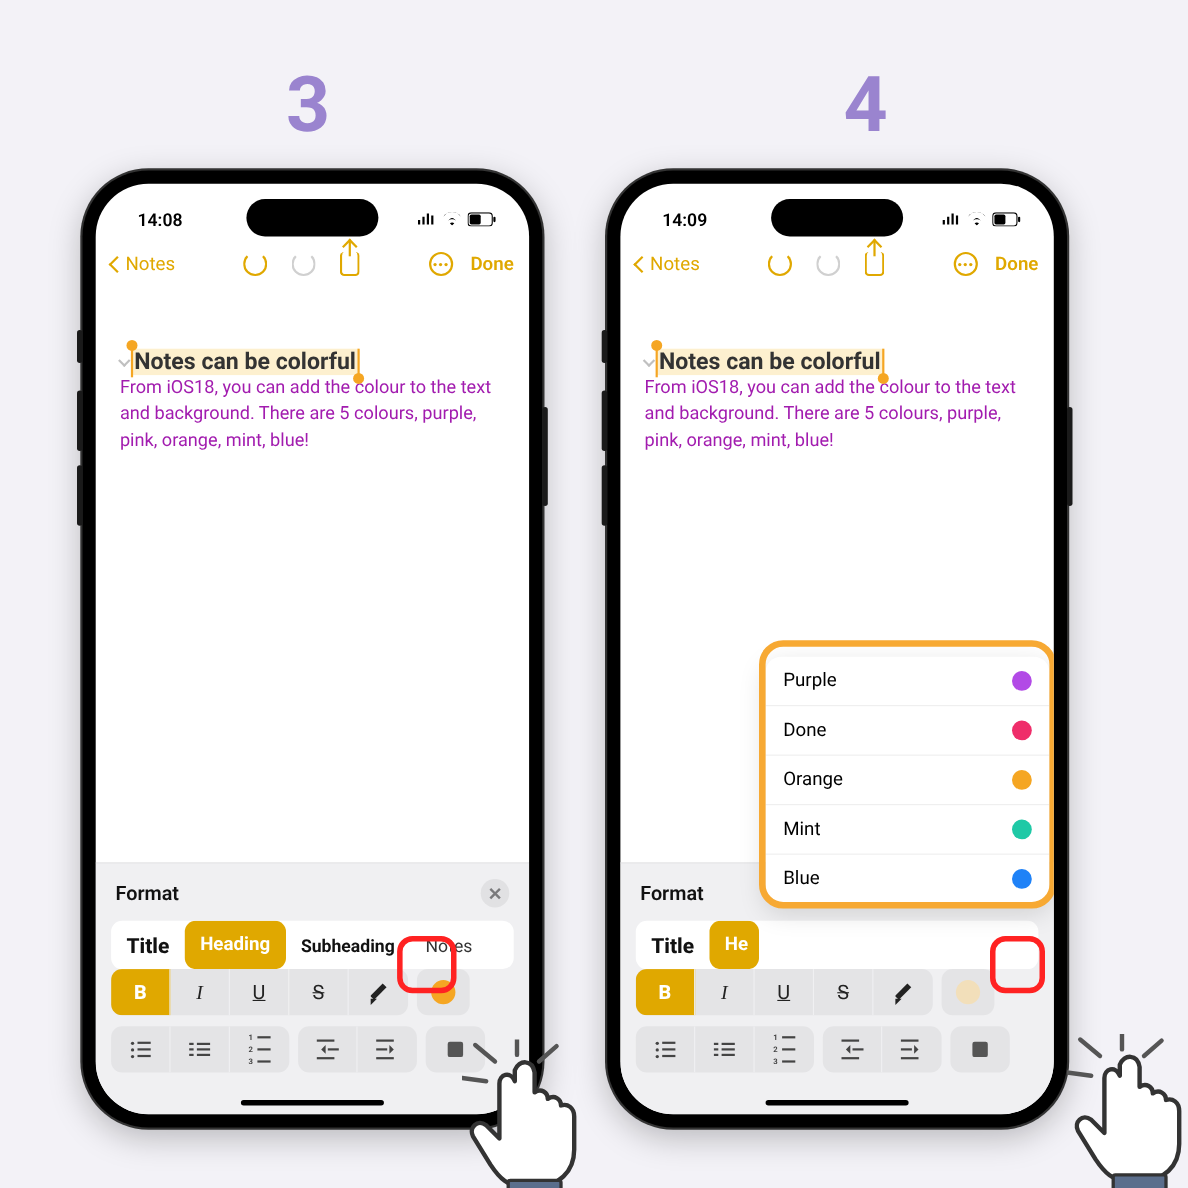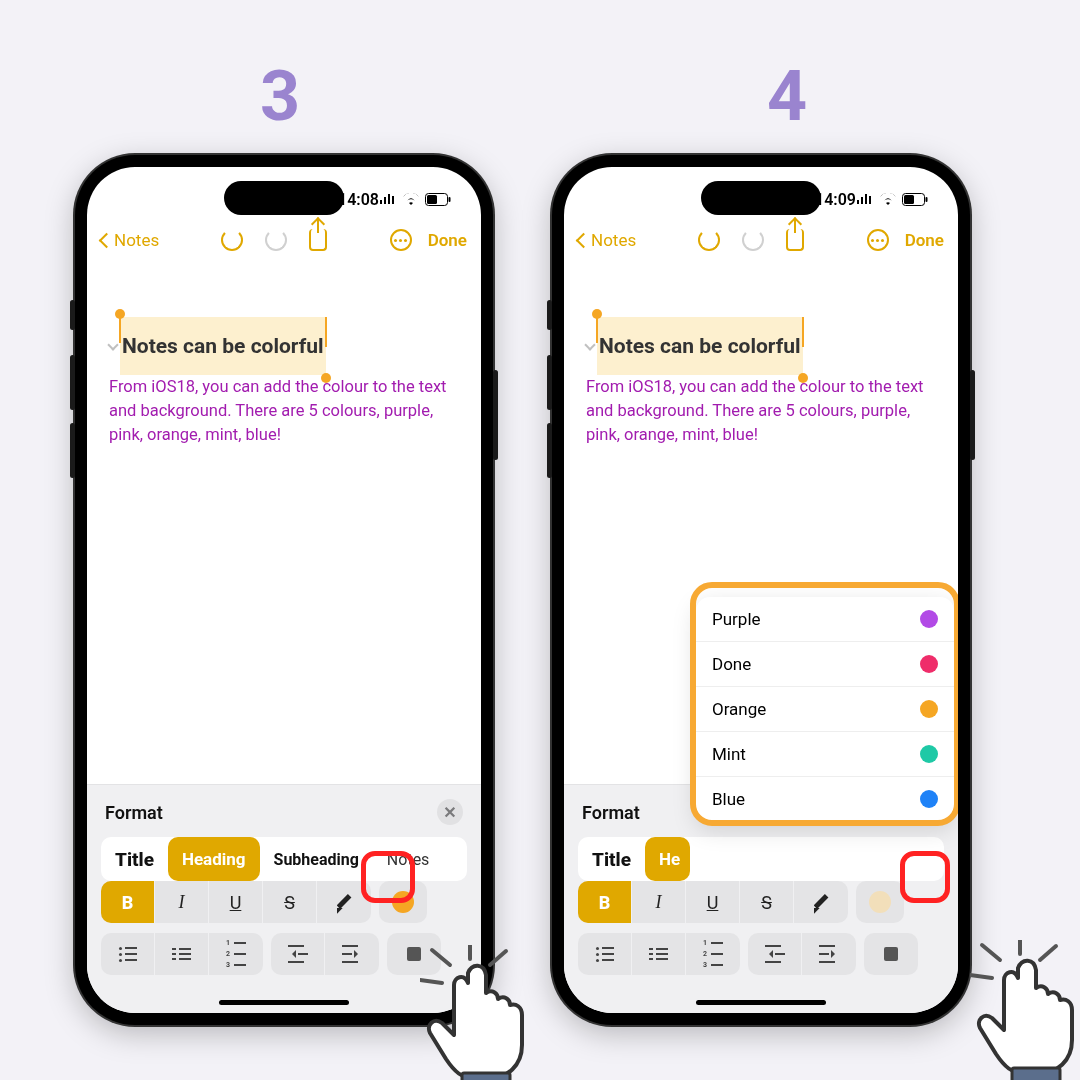--- a/index.html
+++ b/index.html
@@ -58,21 +58,21 @@
     background: #000;
     border-radius: 20px;
   }
   .status {
     position: absolute;
     top: 14px;
     width: 100%;
     height: 36px;
     display: flex;
     align-items: center;
-    justify-content: flex-end;
+    justify-content: space-between;
     padding: 0 30px 0 38px;
     font-size: 16px;
     font-weight: 600;
     color: #000;
   }
   .status .right-icons { display: flex; align-items: center; gap: 6px; }
 
   .nav {
     position: absolute;
     top: 56px;
@@ -121,21 +121,21 @@
     left: 0;
     width: 100%;
     padding: 0 22px;
   }
   .title-row { display: flex; align-items: center; }
   .highlighted {
     background: #fdf0cf;
     font-size: 21px;
     font-weight: 700;
     color: #333;
-    padding: 17px 2px;
+    padding: 0 2px;
     position: relative;
   }
   .sel-dot {
     width: 10px; height: 10px; border-radius: 50%; background: #f5a623;
     position: absolute;
   }
   .sel-dot.tl { left: -5px; top: -8px; }
   .sel-dot.br { right: -5px; bottom: -8px; }
   .sel-line { position: absolute; width: 2px; background: #f5a623; }
   .sel-line.l { left: -1px; top: -4px; height: 30px; }

